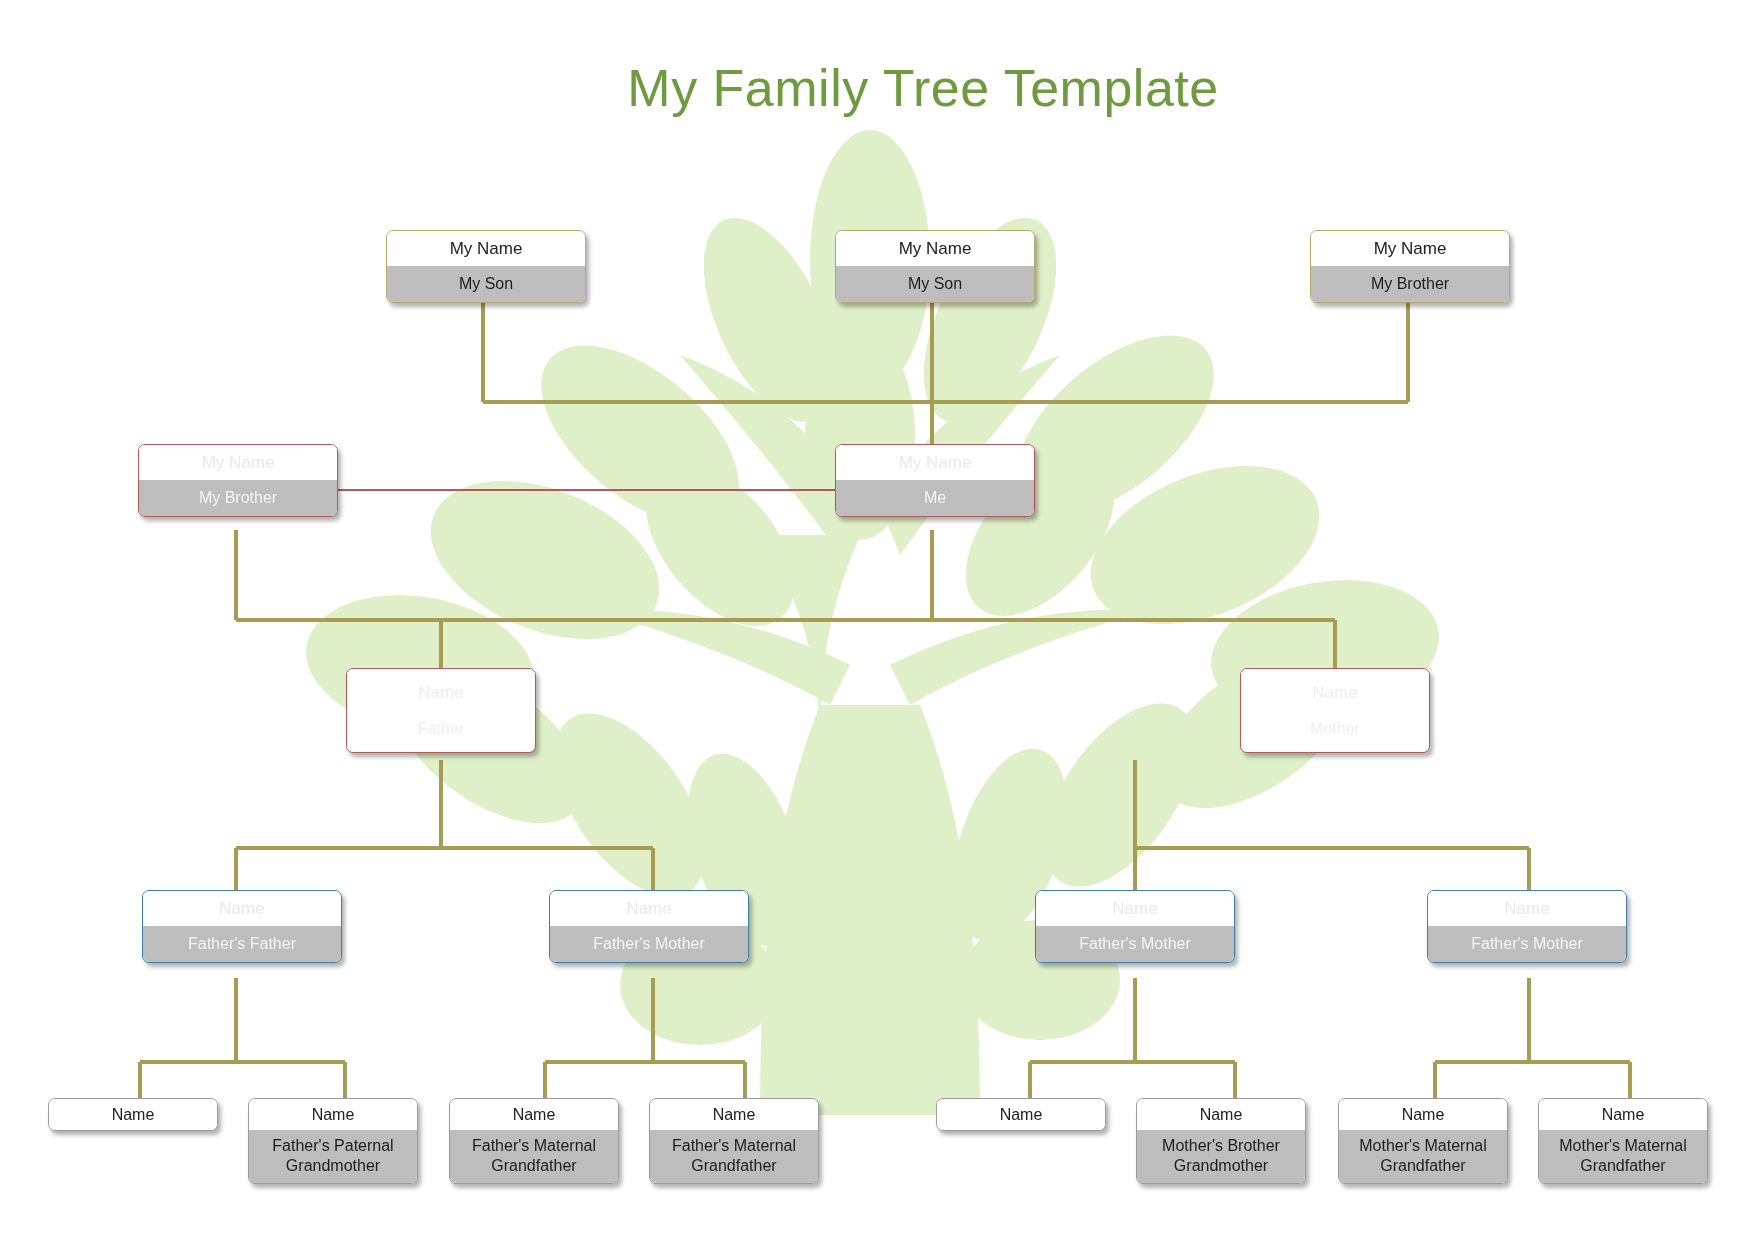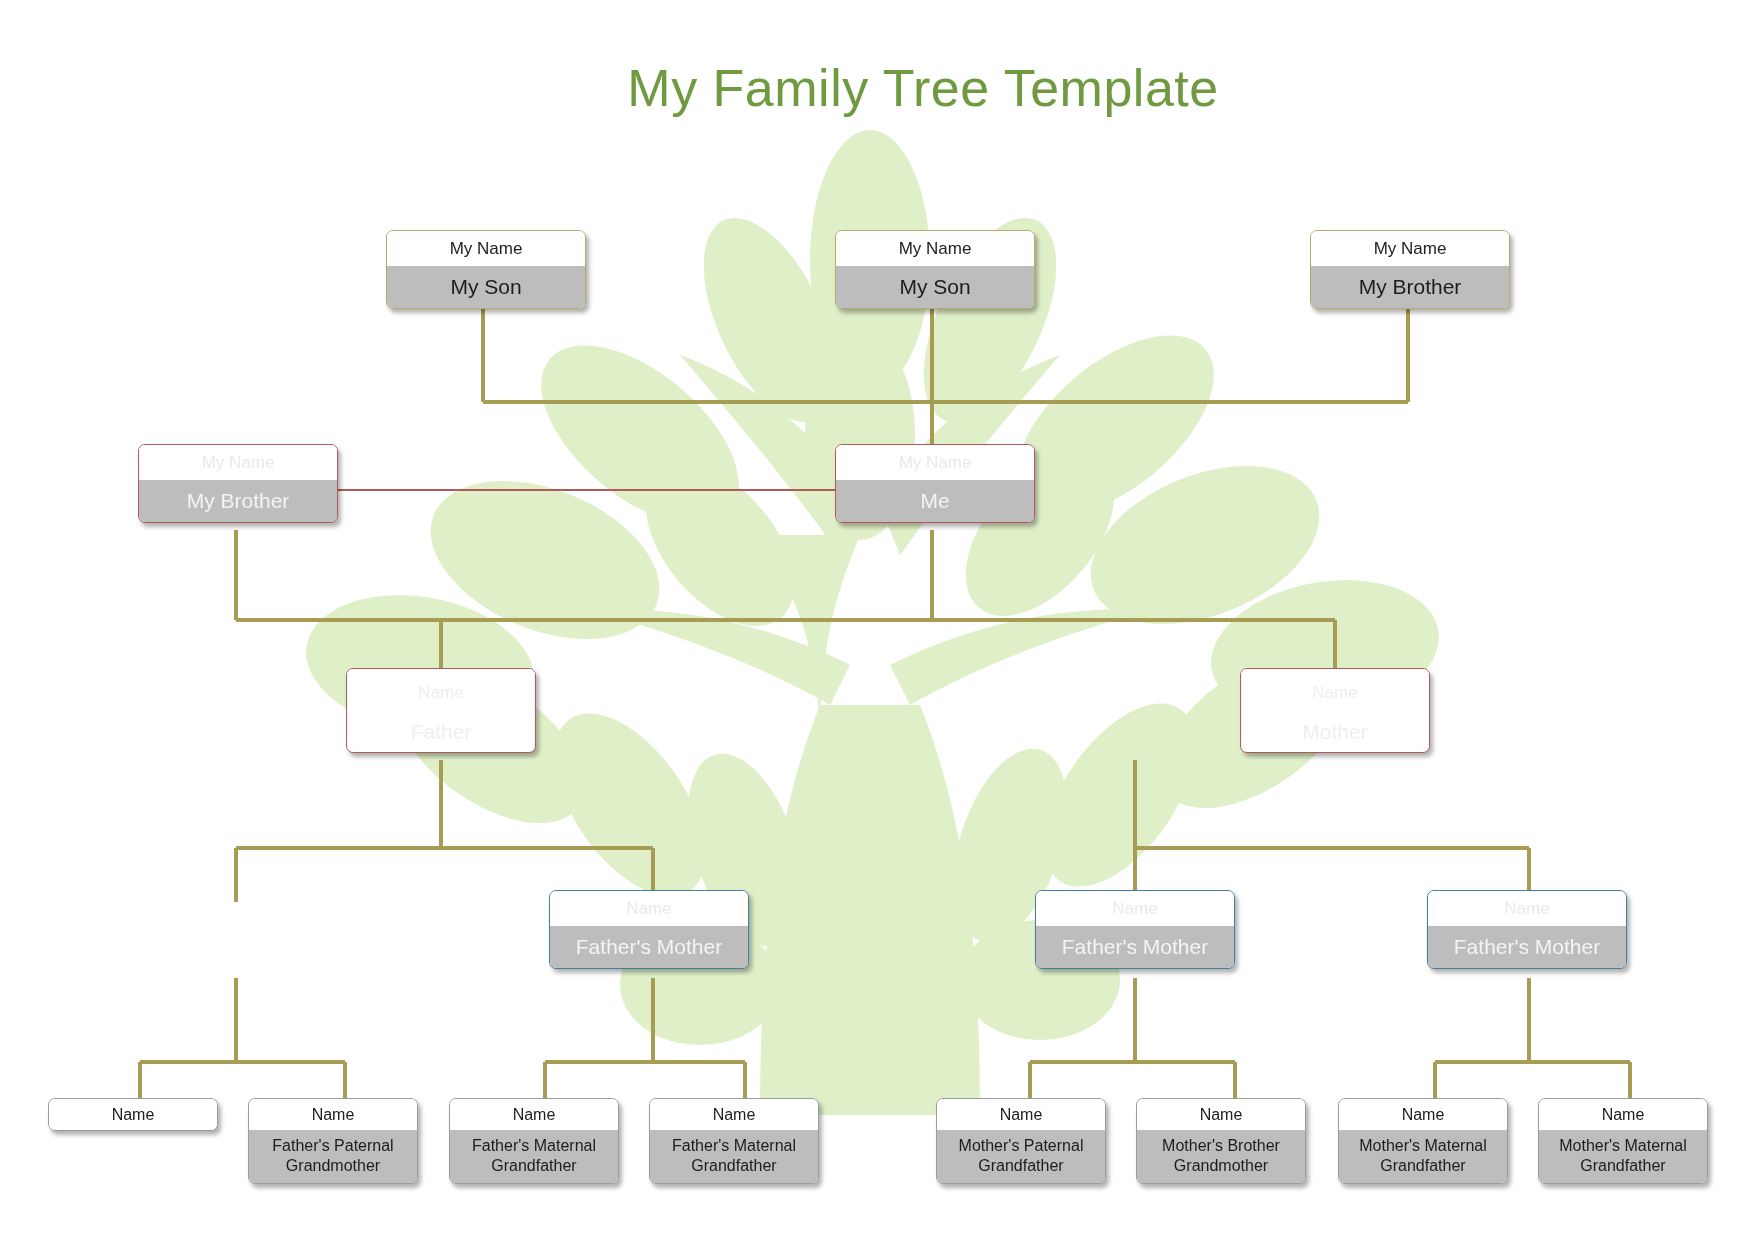--- a/index.html
+++ b/index.html
@@ -45,21 +45,21 @@
     background:#ffffff;
     text-align:center;
     font-size:17px;
     color:#222222;
     padding:8px 4px 7px 4px;
     line-height:1.15;
   }
   .node .role{
     background:#bdbdbd;
     text-align:center;
-    font-size:21px;
+    font-size:16px;
     color:#1d1d1d;
     padding:8px 4px 9px 4px;
     line-height:1.2;
   }
   .node.faded .name{color:#e9e9e9;}
   .node.faded .role{color:#f2f2f2;}
 
   
   .b-tan{border:1px solid #b9a96a;}
   .b-red{border:1.6px solid #b05a5a;}
@@ -193,20 +193,24 @@
 
   <div class="node parent b-red" style="left:346px;top:668px;">
     <div class="name">Name</div>
     <div class="role">Father</div>
   </div>
   <div class="node parent b-red" style="left:1240px;top:668px;">
     <div class="name">Name</div>
     <div class="role">Mother</div>
   </div>
 
+  <div class="node b-blue faded" style="left:142px;top:890px;">
+    <div class="name">Name</div>
+    <div class="role" style="color:#f4f4f4;">Father's Father</div>
+  </div>
   <div class="node b-blue faded" style="left:549px;top:890px;">
     <div class="name">Name</div>
     <div class="role" style="color:#f4f4f4;">Father's Mother</div>
   </div>
   <div class="node b-blue faded" style="left:1035px;top:890px;">
     <div class="name">Name</div>
     <div class="role" style="color:#f4f4f4;">Father's Mother</div>
   </div>
   <div class="node b-blue faded" style="left:1427px;top:890px;">
     <div class="name">Name</div>
@@ -223,21 +227,20 @@
   <div class="node gp b-grey" style="left:449px;top:1098px;">
     <div class="name">Name</div>
     <div class="role">Father's Maternal Grandfather</div>
   </div>
   <div class="node gp b-grey" style="left:649px;top:1098px;">
     <div class="name">Name</div>
     <div class="role">Father's Maternal Grandfather</div>
   </div>
   <div class="node gp b-grey" style="left:936px;top:1098px;">
     <div class="name">Name</div>
-    <div class="role">Mother's Paternal Grandfather</div>
   </div>
   <div class="node gp b-grey" style="left:1136px;top:1098px;">
     <div class="name">Name</div>
     <div class="role">Mother's Brother Grandmother</div>
   </div>
   <div class="node gp b-grey" style="left:1338px;top:1098px;">
     <div class="name">Name</div>
     <div class="role">Mother's Maternal Grandfather</div>
   </div>
   <div class="node gp b-grey" style="left:1538px;top:1098px;">

